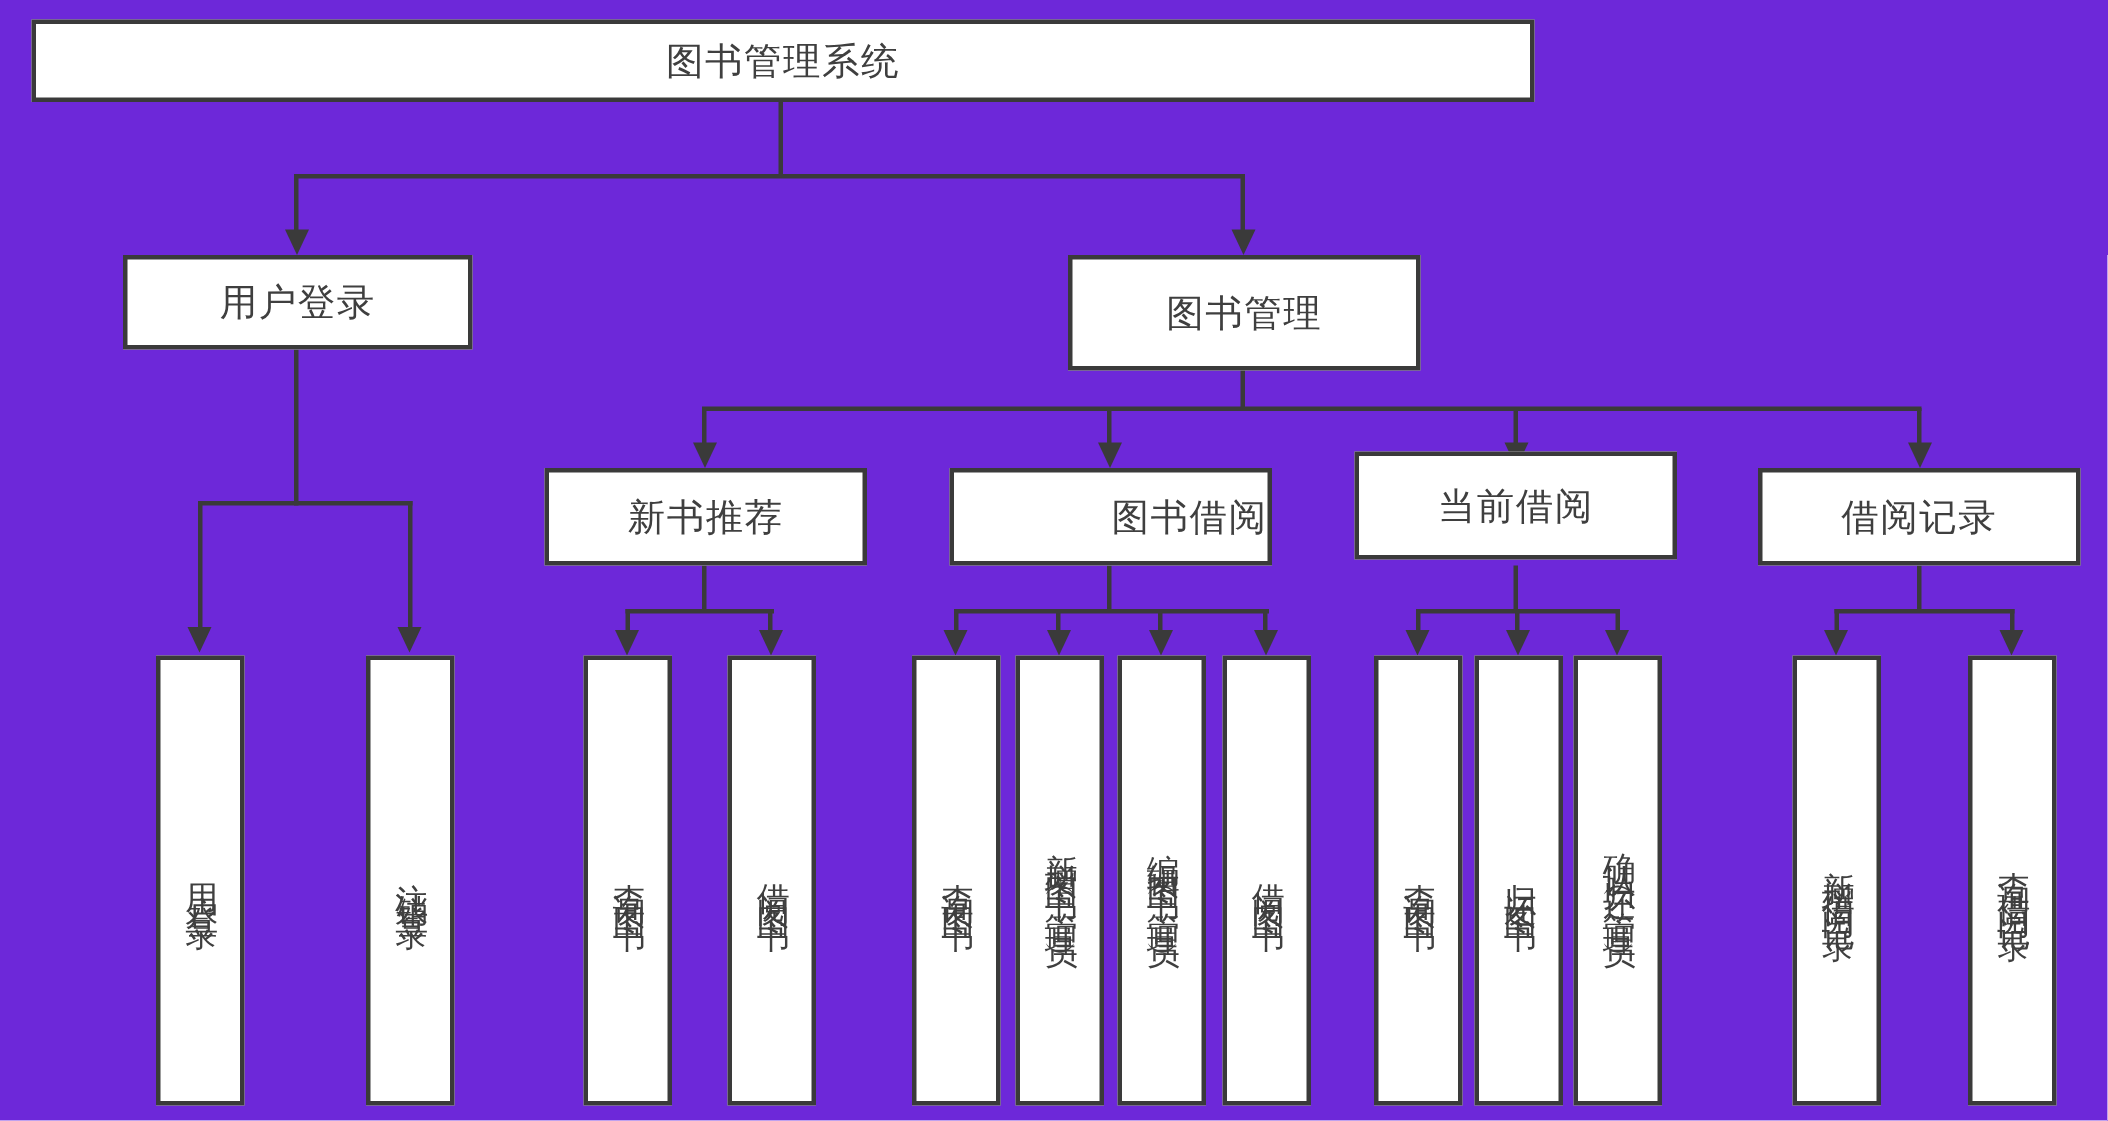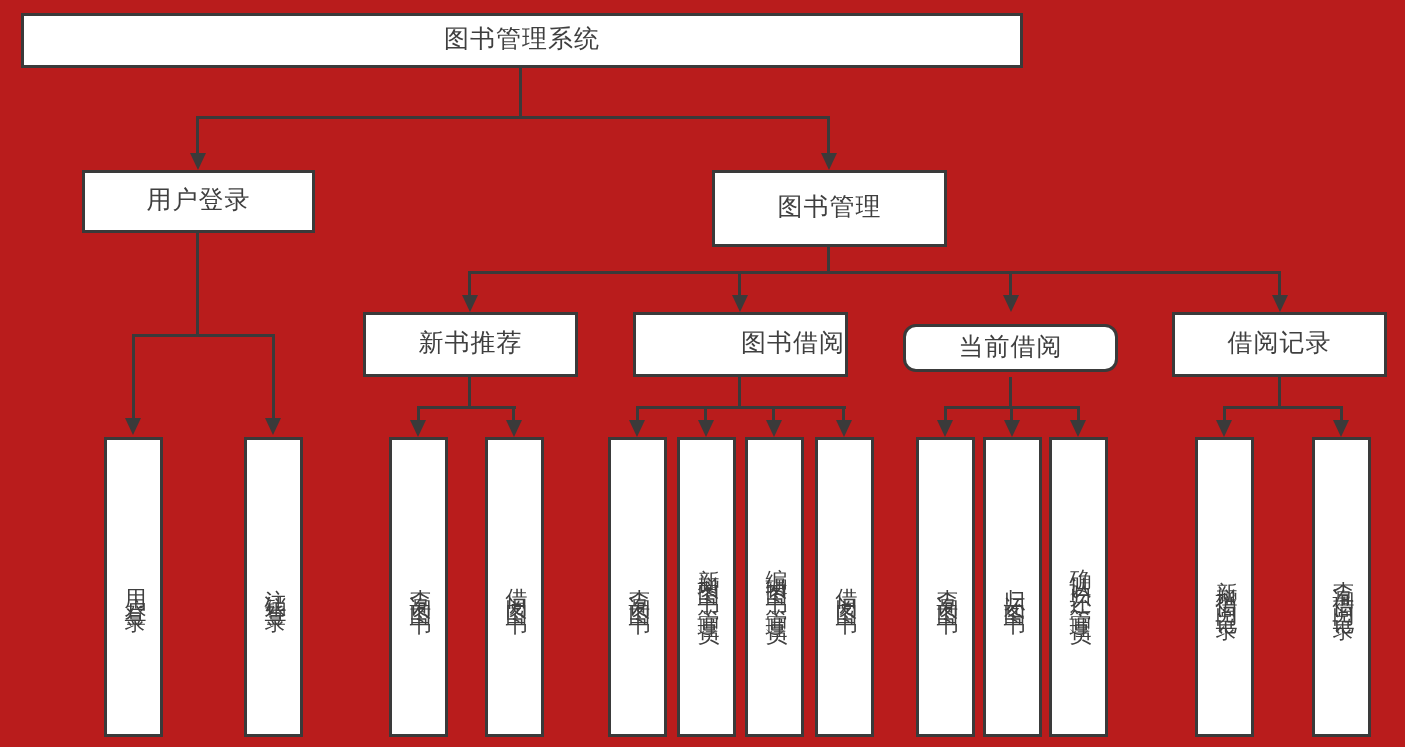--- a/index.html
+++ b/index.html
@@ -3,23 +3,22 @@
 <meta charset="utf-8">
 <style>
   * { margin: 0; padding: 0; box-sizing: border-box; }
   html, body { background: #ffffff; }
   body { font-family: "DejaVu Sans", sans-serif; }
 
   .canvas {
     position: relative;
     width: 1405px;
     height: 747px;
-    background: #b91c1c;
+    background: #6d28d9;
     overflow: hidden;
-    font-family: Liberation Mono, monospace;
     --line: #3a3a3a;
     --text: #3f3f3f;
   }
 
   
   .node {
     position: absolute;
     background: #ffffff;
     border: 3px solid var(--line);
     display: flex;
@@ -143,21 +142,21 @@
   <div class="node h" style="left:712px; top:170px; width:235px; height:77px;">
     <span>图书管理</span>
   </div>
 
   <div class="node h" style="left:363px; top:312px; width:215px; height:65px;">
     <span>新书推荐</span>
   </div>
   <div class="node h" style="left:633px; top:312px; width:215px; height:65px;justify-content:flex-end;">
     <span>图书借阅</span>
   </div>
-  <div class="node h" style="left:903px; top:324px; width:215px; height:48px;border-radius:13px;">
+  <div class="node h" style="left:903px; top:301px; width:215px; height:72px;">
     <span>当前借阅</span>
   </div>
   <div class="node h" style="left:1172px; top:312px; width:215px; height:65px;">
     <span>借阅记录</span>
   </div>
 
   <div class="node v" style="left:104px; top:437px; width:59px; height:300px;">
     <span>用户登录</span>
   </div>
   <div class="node v" style="left:244px; top:437px; width:59px; height:300px;">

